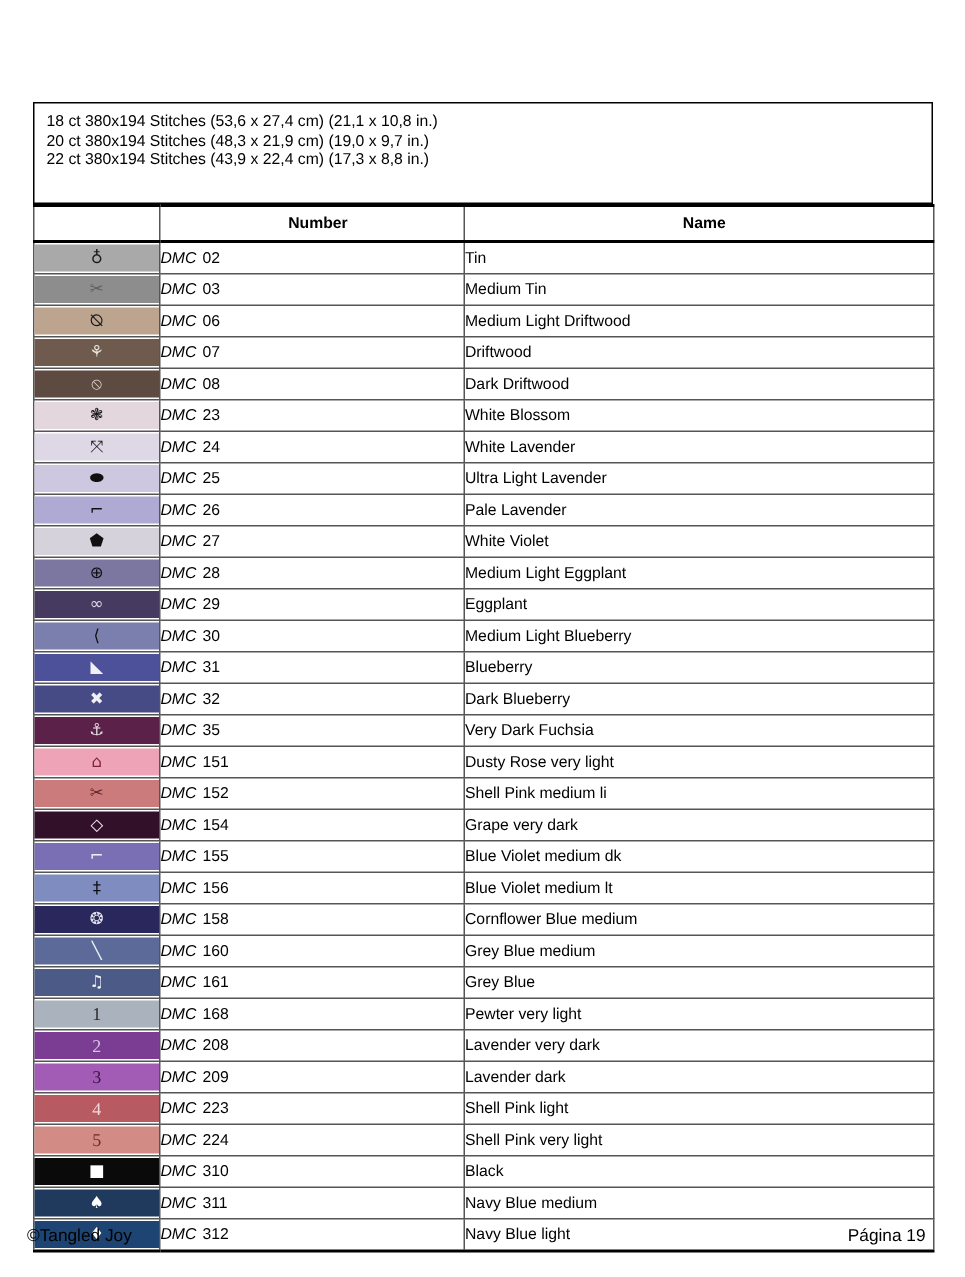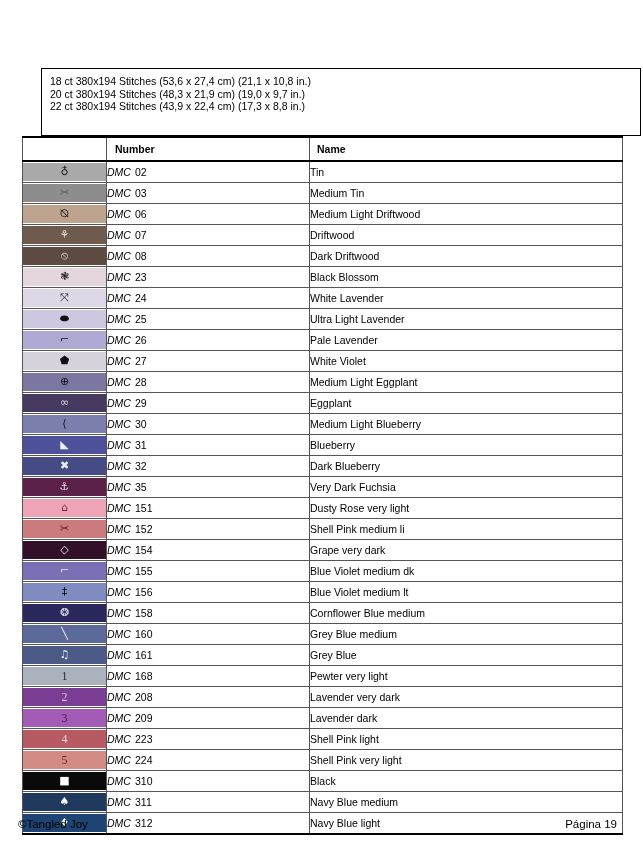--- a/index.html
+++ b/index.html
@@ -46,21 +46,20 @@
   
   .counts-box {
     position: absolute;
     left: 22px;
     top: 68px;
     width: 600px;
     height: 68px;
     border: 1px solid #000;
     box-sizing: border-box;
     padding: 6px 0 0 8px;
-    margin-left: 19px;
   }
   .counts-line {
     font-size: 10.5px;
     line-height: 12.6px;
     white-space: nowrap;
   }
 
   
   .legend-table {
     position: absolute;
@@ -81,21 +80,21 @@
     height: 20px;
     vertical-align: middle;
     font-size: 10.5px;
   }
 
   .legend-table thead th {
     border-top: 2px solid #000;
     border-bottom: 2px solid #000;
     height: 22px;
     font-weight: bold;
-    text-align: left;
+    text-align: center;
     background: #ffffff;
   }
   .legend-table thead th.h-swatch { }
   .legend-table thead th.h-number { padding-left: 8px; }
   .legend-table thead th.h-name   { padding-left: 7px; }
 
   .legend-table tbody tr td.swatch-cell {
     padding: 0;
     position: relative;
   }
@@ -224,21 +223,21 @@
             <span class="swatch" style="background: rgb(93, 74, 64);"><span class="sym" style="color: rgb(222, 214, 208);">⦸</span></span>
           </td>
           <td class="num-cell"><span class="dmc-brand">DMC</span><span class="dmc-code">08</span></td>
           <td class="name-cell">Dark Driftwood</td>
         </tr>
         <tr>
           <td class="swatch-cell">
             <span class="swatch" style="background: rgb(227, 214, 221);"><span class="sym" style="color: rgb(26, 26, 26);">❃</span></span>
           </td>
           <td class="num-cell"><span class="dmc-brand">DMC</span><span class="dmc-code">23</span></td>
-          <td class="name-cell">Black Blossom</td>
+          <td class="name-cell">White Blossom</td>
         </tr>
         <tr>
           <td class="swatch-cell">
             <span class="swatch" style="background: rgb(222, 216, 230);"><span class="sym" style="color: rgb(26, 26, 26);">⤧</span></span>
           </td>
           <td class="num-cell"><span class="dmc-brand">DMC</span><span class="dmc-code">24</span></td>
           <td class="name-cell">White Lavender</td>
         </tr>
         <tr>
           <td class="swatch-cell">

